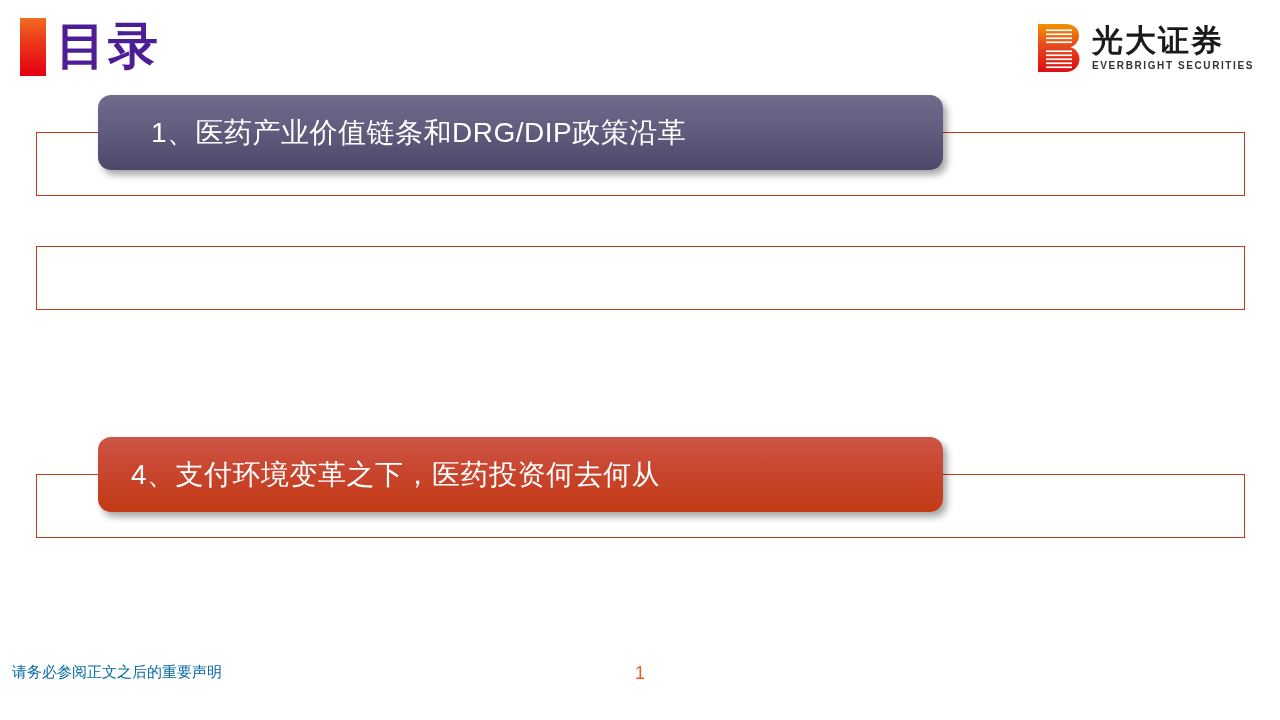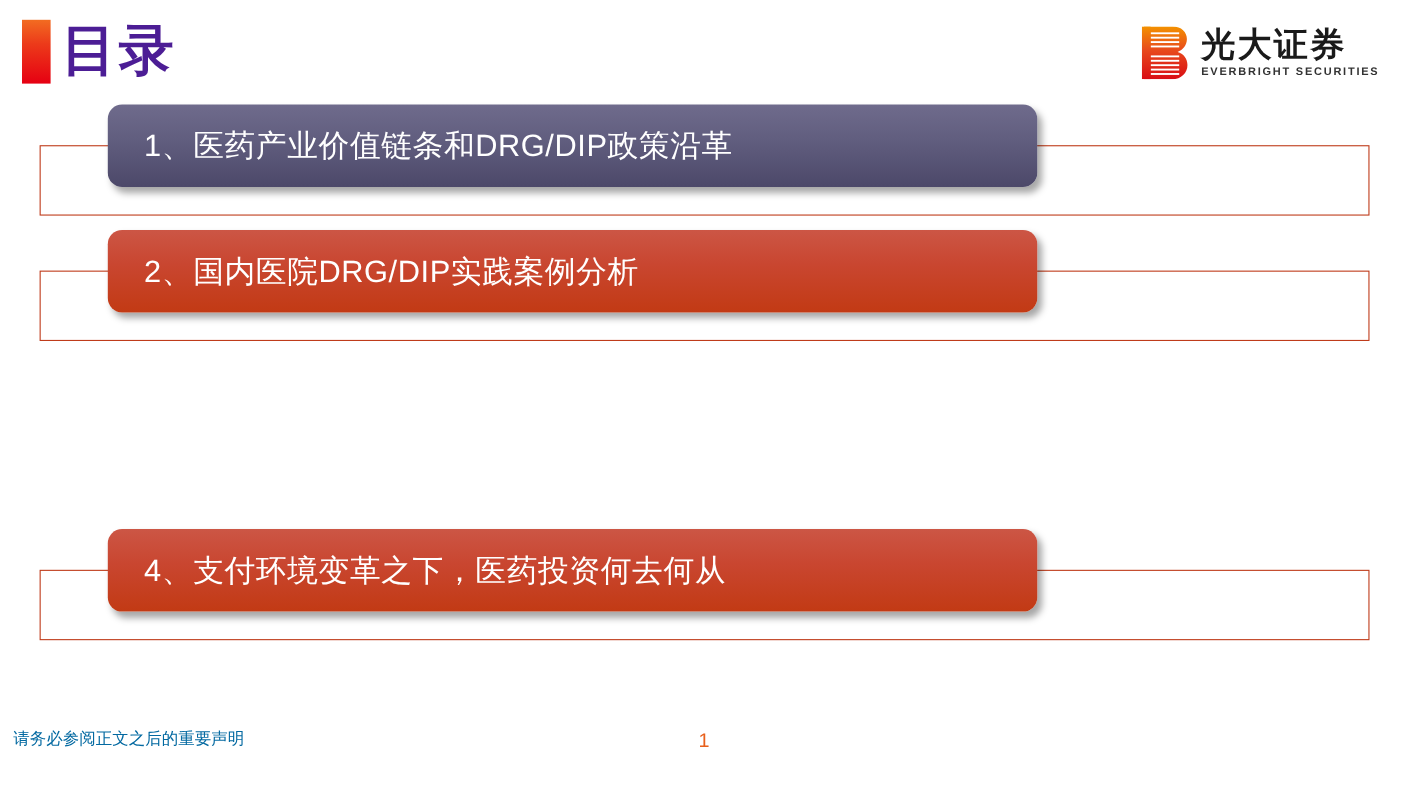--- a/index.html
+++ b/index.html
@@ -112,20 +112,21 @@
     height: 75px;
     border-radius: 13px;
     box-sizing: border-box;
     box-shadow: 4px 5px 7px rgba(0,0,0,0.35);
     display: flex;
     align-items: center;
     overflow: hidden;
   }
   .row-bar.purple {
     background: linear-gradient(180deg, #6F6B8C 0%, #605D7E 45%, #4C4869 100%);
+    padding-left: 20px;
   }
   .row-bar.orange {
     background: linear-gradient(180deg, #CC5645 0%, #C94630 42%, #C23A14 100%);
   }
   .row-label {
     color: #ffffff;
     font-size: 28px;
     line-height: 34px;
     padding-left: 33px;
     white-space: nowrap;
@@ -196,27 +197,24 @@
 
     <div class="row" style="top:95px;">
       <div class="row-outline"></div>
       <div class="row-bar purple">
         <div class="row-label">1、医药产业价值链条和DRG/DIP政策沿革</div>
       </div>
     </div>
 
     <div class="row" style="top:209px;">
       <div class="row-outline"></div>
-      <div class="row-bar orange">
-        <div class="row-label">2、国内医院DRG/DIP实践案例分析</div>
-      </div>
-    </div>
-
-
-    <div class="row" style="top:437px;margin-top:44px;">
+    </div>
+
+
+    <div class="row" style="top:437px;">
       <div class="row-outline"></div>
       <div class="row-bar orange">
         <div class="row-label">4、支付环境变革之下，医药投资何去何从</div>
       </div>
     </div>
 
 
   </div>
 
   <div class="footer-note">请务必参阅正文之后的重要声明</div>

